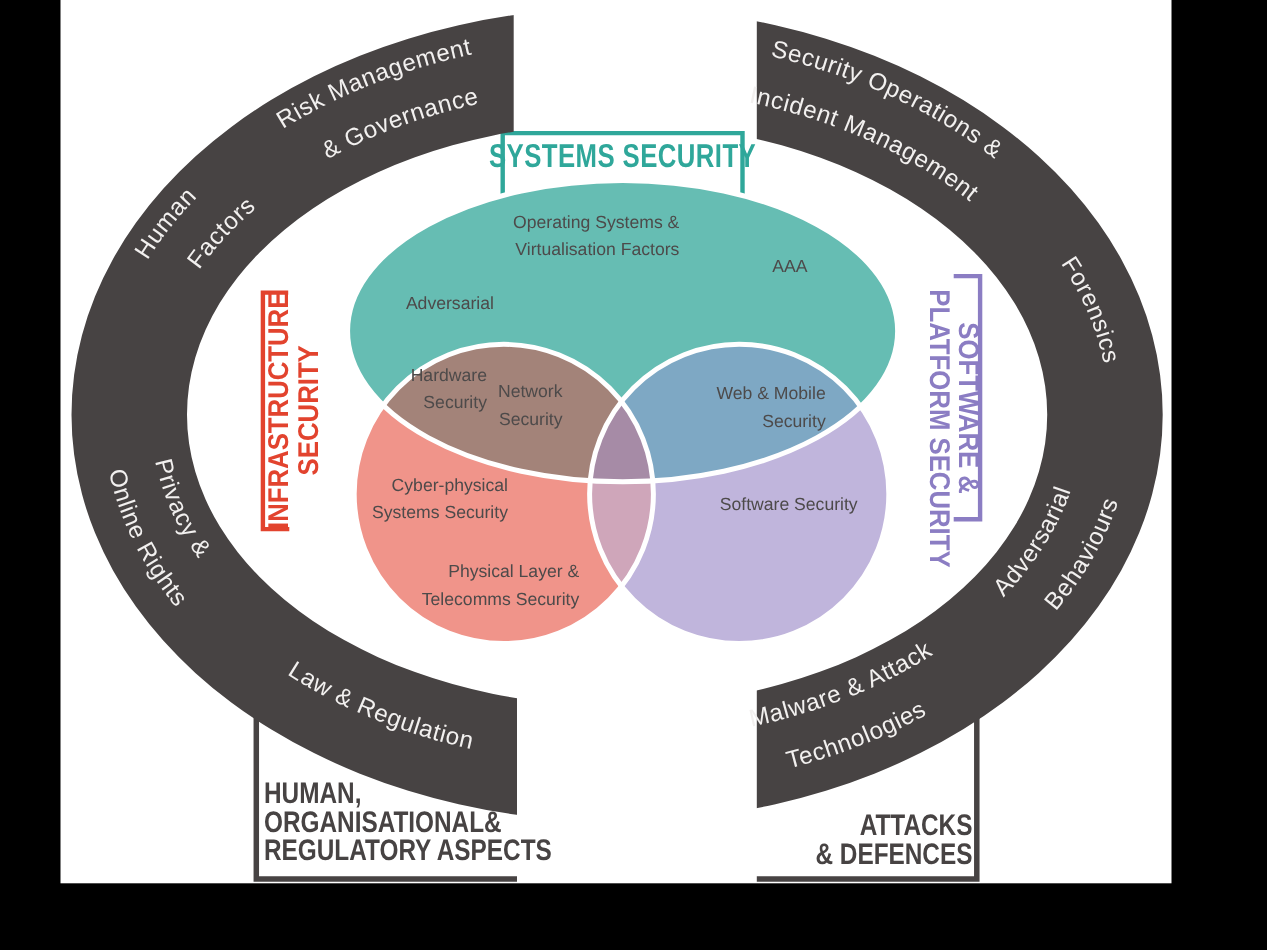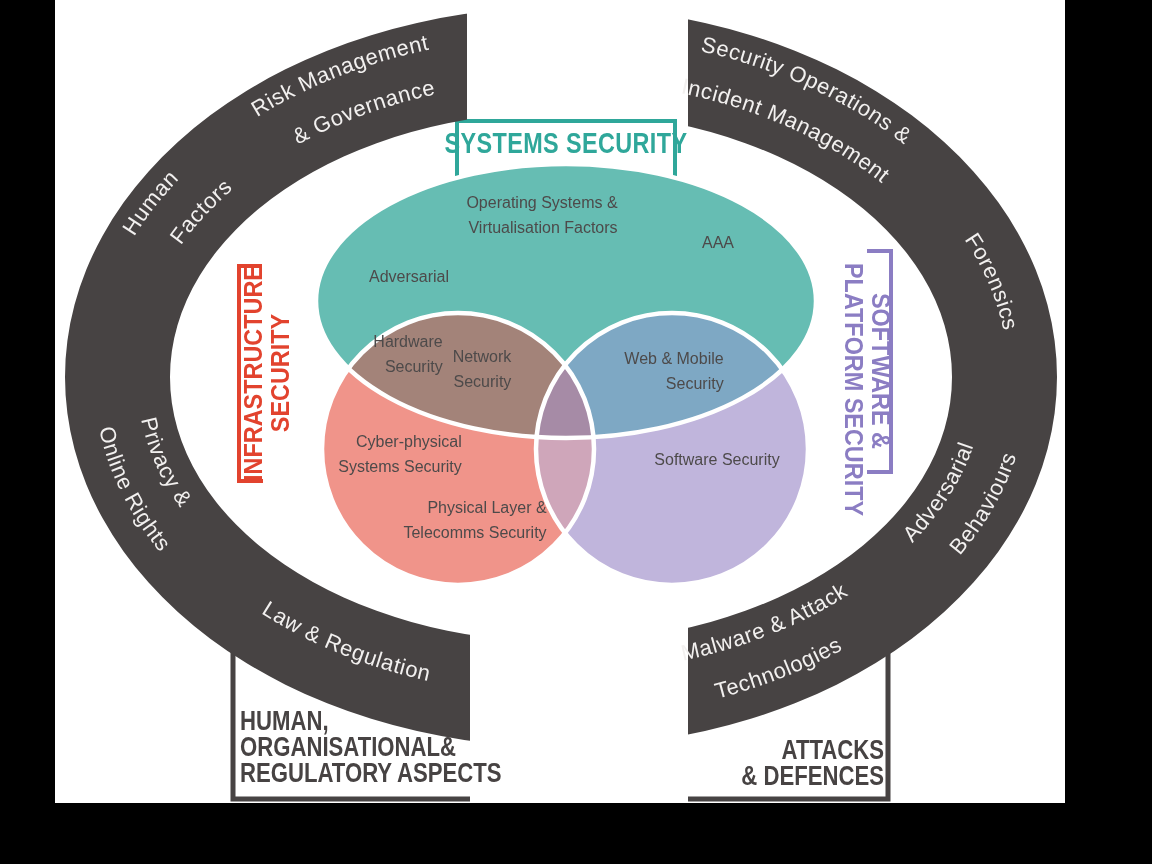--- a/index.html
+++ b/index.html
@@ -126,32 +126,32 @@
   <span>Adversarial</span>
 </div>
 <div class="vlabel" style="left:408px;top:329px;">
   <span>Hardware</span>
       <span>Security</span>
 </div>
 <div class="vlabel" style="left:482px;top:344px;">
   <span>Network</span>
       <span>Security</span>
 </div>
-<div class="vlabel" style="left:674px;top:346px;">
+<div class="vlabel" style="left:701px;top:346px;">
   <span>Web &amp; Mobile</span>
       <span>Security</span>
 </div>
 <div class="vlabel" style="left:400px;top:429px;">
   <span>Cyber-physical</span>
       <span>Systems Security</span>
 </div>
 <div class="vlabel" style="left:717px;top:447px;">
   <span>Software Security</span>
 </div>
-<div class="vlabel" style="left:455px;top:495px;margin-left:20px;">
+<div class="vlabel" style="left:455px;top:508px;">
   <span>Physical Layer &amp;</span>
       <span>Telecomms Security</span>
 </div>
 
 <div class="corner corner-left">
   <span>HUMAN,</span>
   <span>ORGANISATIONAL&amp;</span>
   <span>REGULATORY ASPECTS</span>
 </div>
 <div class="corner corner-right">

